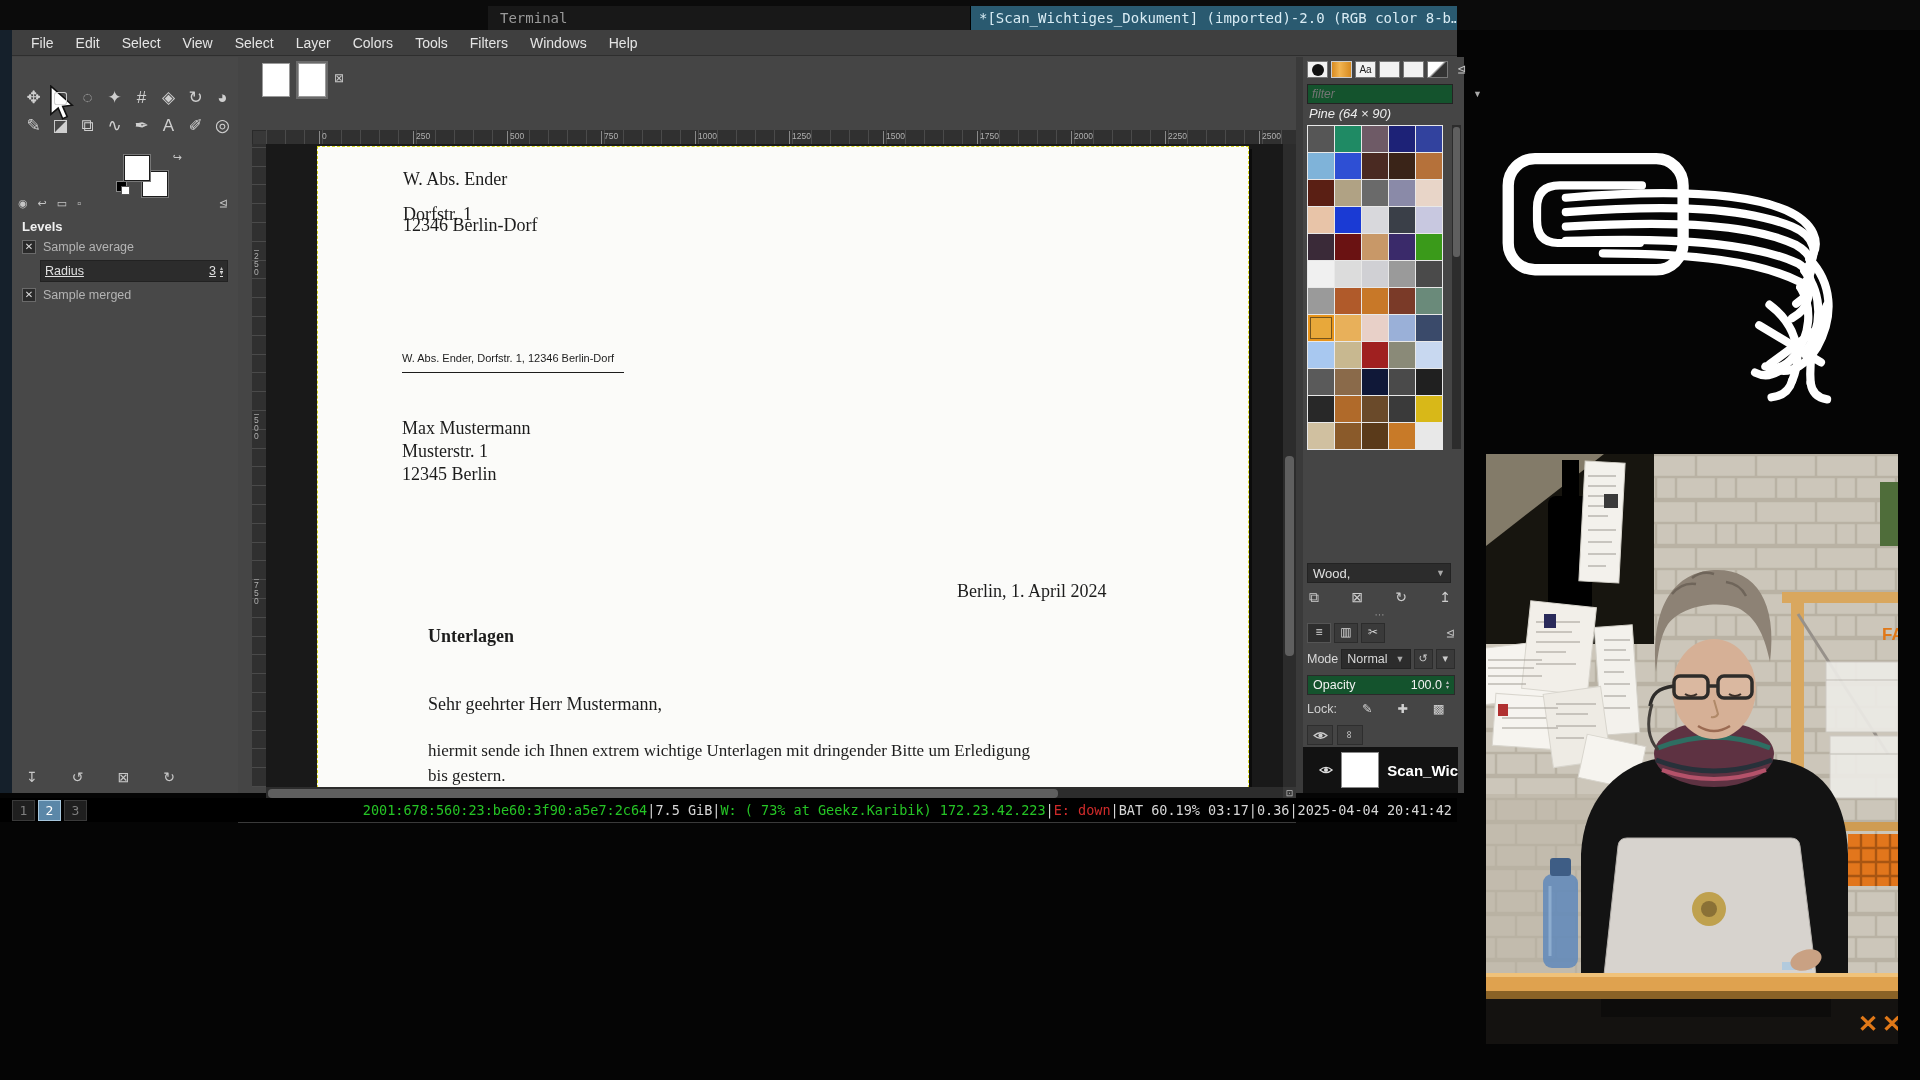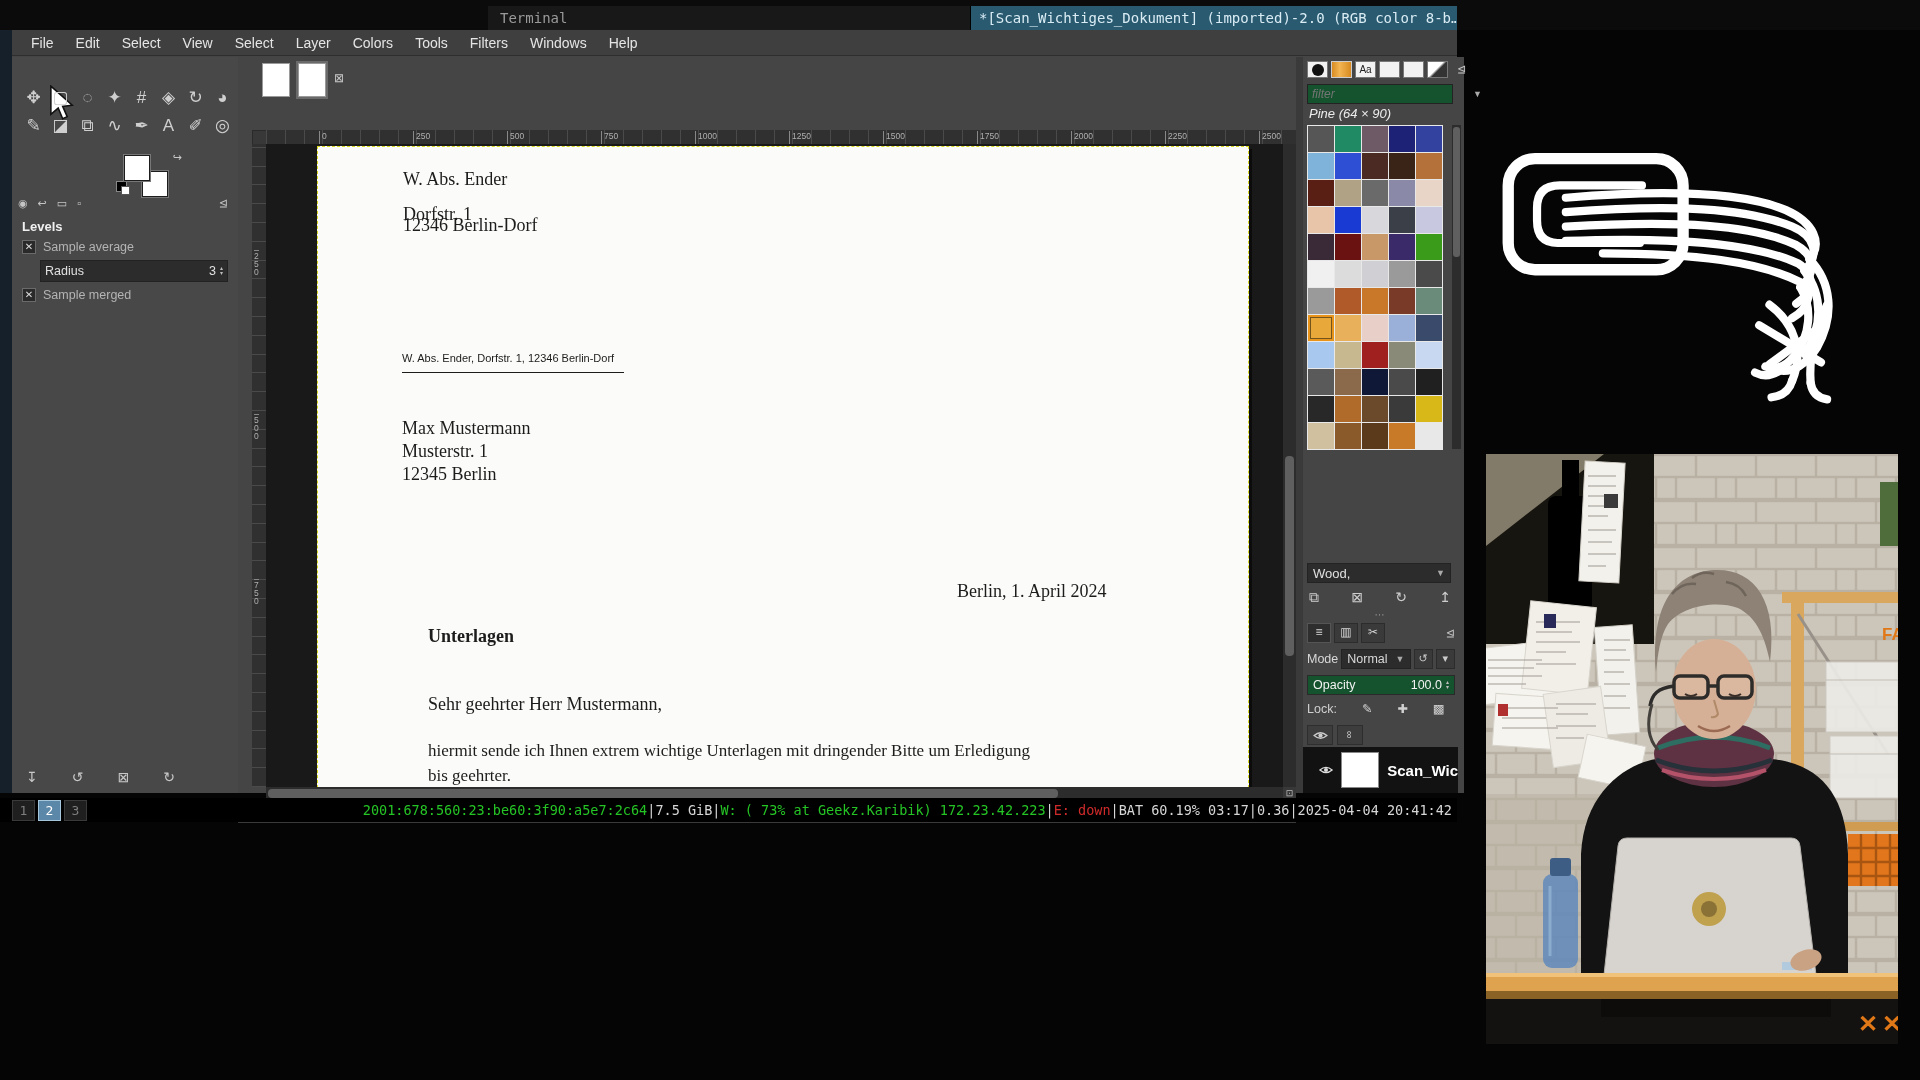--- a/index.html
+++ b/index.html
@@ -31,21 +31,21 @@
   .swmini:after{content:"";position:absolute;left:4px;top:4px;width:7px;height:7px;background:#fff;border:1px solid #555;}
   .swarrow{position:absolute;right:2px;top:-2px;color:#c8c8c8;font-size:11px;}
   #tbmini{position:absolute;left:6px;top:138px;width:214px;height:16px;display:flex;gap:10px;color:#c4c4c4;font-size:11px;align-items:center;}
   #tbmini .corner{margin-left:auto;margin-right:4px;}
   #levels{position:absolute;left:0px;top:158px;width:226px;}
   #levels h3{margin:4px 10px;font-size:13px;color:#f0f0f0;}
   .chkrow{display:flex;align-items:center;gap:7px;margin:6px 10px;color:#b4b4b4;font-size:12.5px;}
   .chk{width:12px;height:12px;background:#2a2a2a;border:1px solid #6a6a6a;color:#ddd;font-size:10px;
     line-height:11px;text-align:center;}
   #radiusrow{margin:4px 10px 4px 28px;height:20px;background:#2c2c2c;border:1px solid #222;
-    display:flex;align-items:center;padding:0 4px;font-size:12.5px;color:#e0e0e0;}
+    display:flex;align-items:center;padding:0 4px;font-size:12.5px;color:#e0e0e0;text-decoration:underline;}
   #radiusrow .val{margin-left:auto;}
   .spin{display:flex;flex-direction:column;font-size:6px;color:#bbb;line-height:5px;margin-left:4px;}
   #tbfooter{position:absolute;left:14px;bottom:8px;width:200px;display:flex;gap:34px;color:#c8c8c8;font-size:14px;}
   
   #canvasarea{position:absolute;left:226px;top:27px;width:1058px;height:736px;background:#454545;}
   .imgthumb{position:absolute;top:6px;width:26px;height:32px;background:#fff;border:1px solid #9a9a9a;}
   .imgthumb.sel{box-shadow:0 0 0 2px #6a6a6a;}
   #thumbclose{position:absolute;left:96px;top:14px;color:#c8c8c8;font-size:12px;}
   #rcorner{position:absolute;left:14px;top:73px;width:14px;height:14px;background:#383838;border:1px solid #2a2a2a;}
   #hruler{position:absolute;left:28px;top:73px;width:1030px;height:14px;background:#303030;
@@ -270,21 +270,21 @@
           <div style="left:85px;top:56px">Dorfstr. 1</div>
           <div style="left:85px;top:67px">12346 Berlin-Dorf</div>
           <div id="doc-return" style="left:84px;top:200px">W. Abs. Ender, Dorfstr. 1, 12346 Berlin-Dorf</div>
           <div style="left:84px;top:270px">Max Mustermann</div>
           <div style="left:84px;top:293px">Musterstr. 1</div>
           <div style="left:84px;top:316px">12345 Berlin</div>
           <div style="left:639px;top:433px">Berlin, 1. April 2024</div>
           <div style="left:110px;top:478px;font-weight:bold">Unterlagen</div>
           <div style="left:110px;top:546px">Sehr geehrter Herr Mustermann,</div>
           <div style="left:110px;top:592px;font-size:17px">hiermit sende ich Ihnen extrem wichtige Unterlagen mit dringender Bitte um Erledigung</div>
-          <div style="left:110px;top:617px;font-size:17px">bis geehrter.</div>
+          <div style="left:110px;top:617px;font-size:17px">bis gestern.</div>
         </div>
       </div>
 
       <div id="vscroll">
           <div class="thumb"></div>
         </div>
       <div id="hscroll">
           <div class="thumb"></div>
         </div>
       <div id="navbtn">⊡</div>

